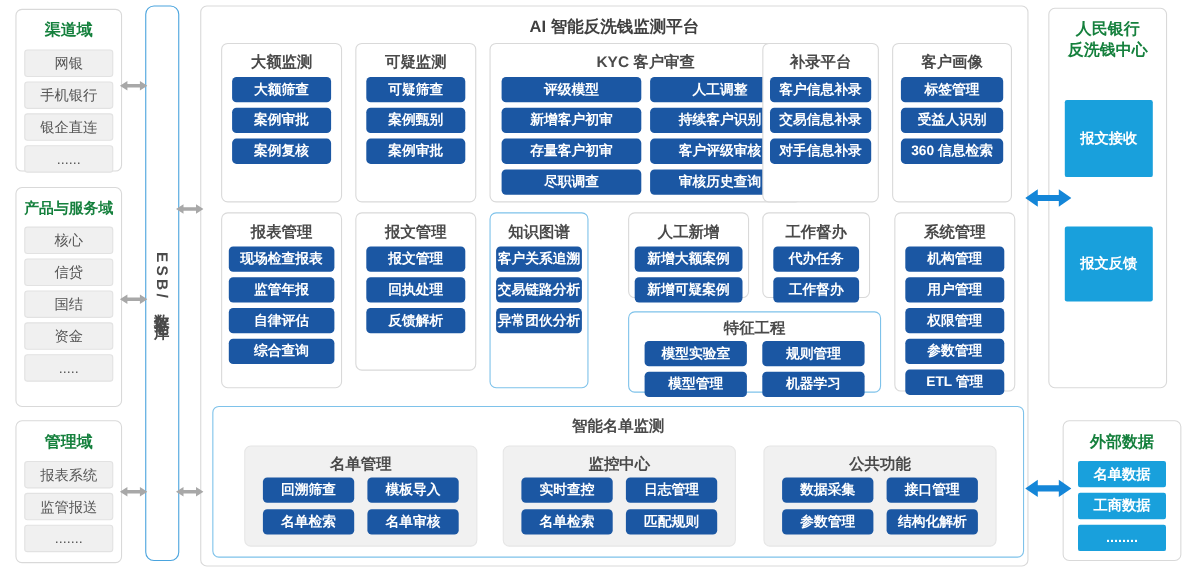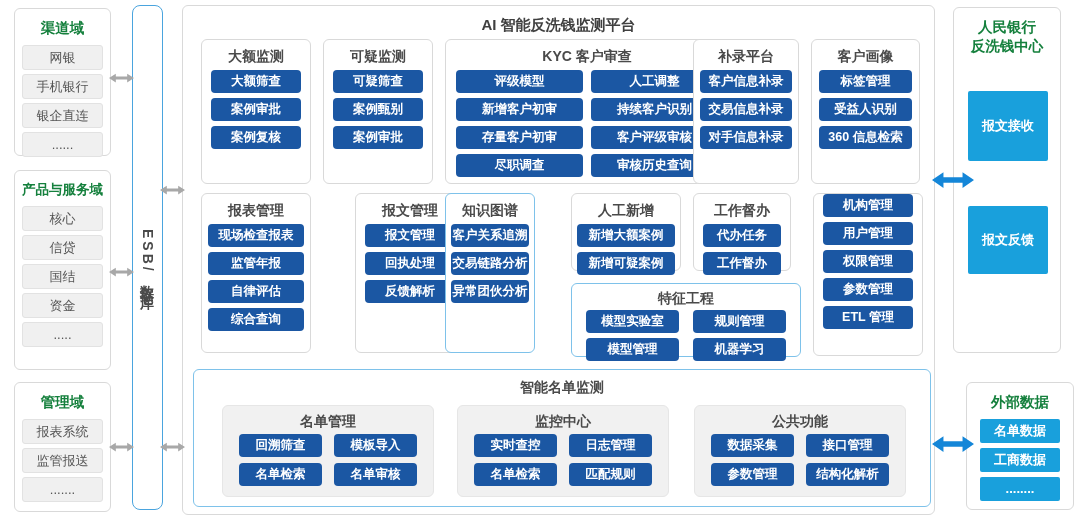--- a/index.html
+++ b/index.html
@@ -113,21 +113,21 @@
   <div class="abs box" style="left:18px;top:187px;width:110px;height:160px;">
     <div class="sec-title">报表管理</div>
     <div class="btn-col" style="padding:0 6px;">
         <div class="btn">现场检查报表</div>
         <div class="btn">监管年报</div>
         <div class="btn">自律评估</div>
         <div class="btn">综合查询</div>
       </div>
   </div>
 
-  <div class="abs box" style="left:140px;top:187px;width:110px;height:160px;margin-left:32px;">
+  <div class="abs box" style="left:140px;top:187px;width:110px;height:144px;">
     <div class="sec-title">报文管理</div>
     <div class="btn-col">
         <div class="btn">报文管理</div>
         <div class="btn">回执处理</div>
         <div class="btn">反馈解析</div>
       </div>
   </div>
 
   <div class="abs box blueb" style="left:262px;top:187px;width:90px;height:160px;">
     <div class="sec-title">知识图谱</div>
@@ -158,20 +158,21 @@
     <div class="sec-title" style="padding:7px 2px 5px;">特征工程</div>
     <div class="btn-grid" style="gap:5px 14px;padding:0 14px;">
         <div class="btn">模型实验室</div>
         <div class="btn">规则管理</div>
         <div class="btn">模型管理</div>
         <div class="btn">机器学习</div>
       </div>
   </div>
 
   <div class="abs box" style="left:630px;top:187px;width:110px;height:163px;">
+    <div class="sec-title">系统管理</div>
     <div class="btn-col">
         <div class="btn">机构管理</div>
         <div class="btn">用户管理</div>
         <div class="btn">权限管理</div>
         <div class="btn">参数管理</div>
         <div class="btn">ETL 管理</div>
       </div>
   </div>
 
   <div class="abs box blueb" style="left:10px;top:363px;width:738px;height:138px;">

